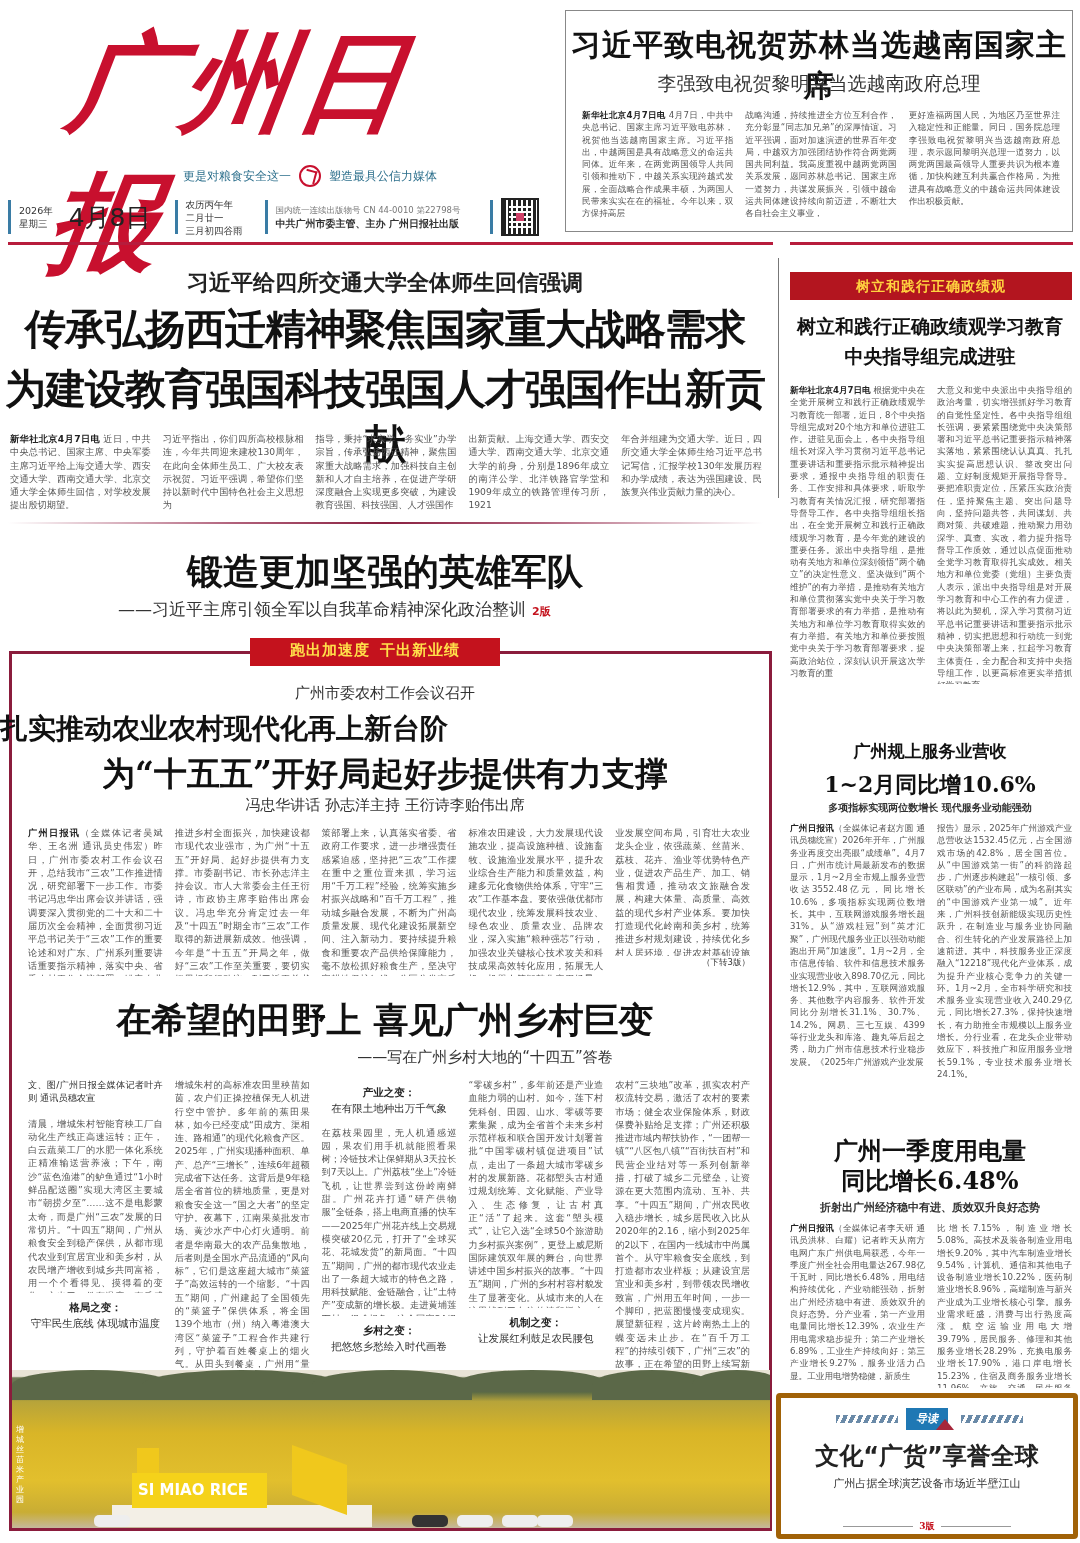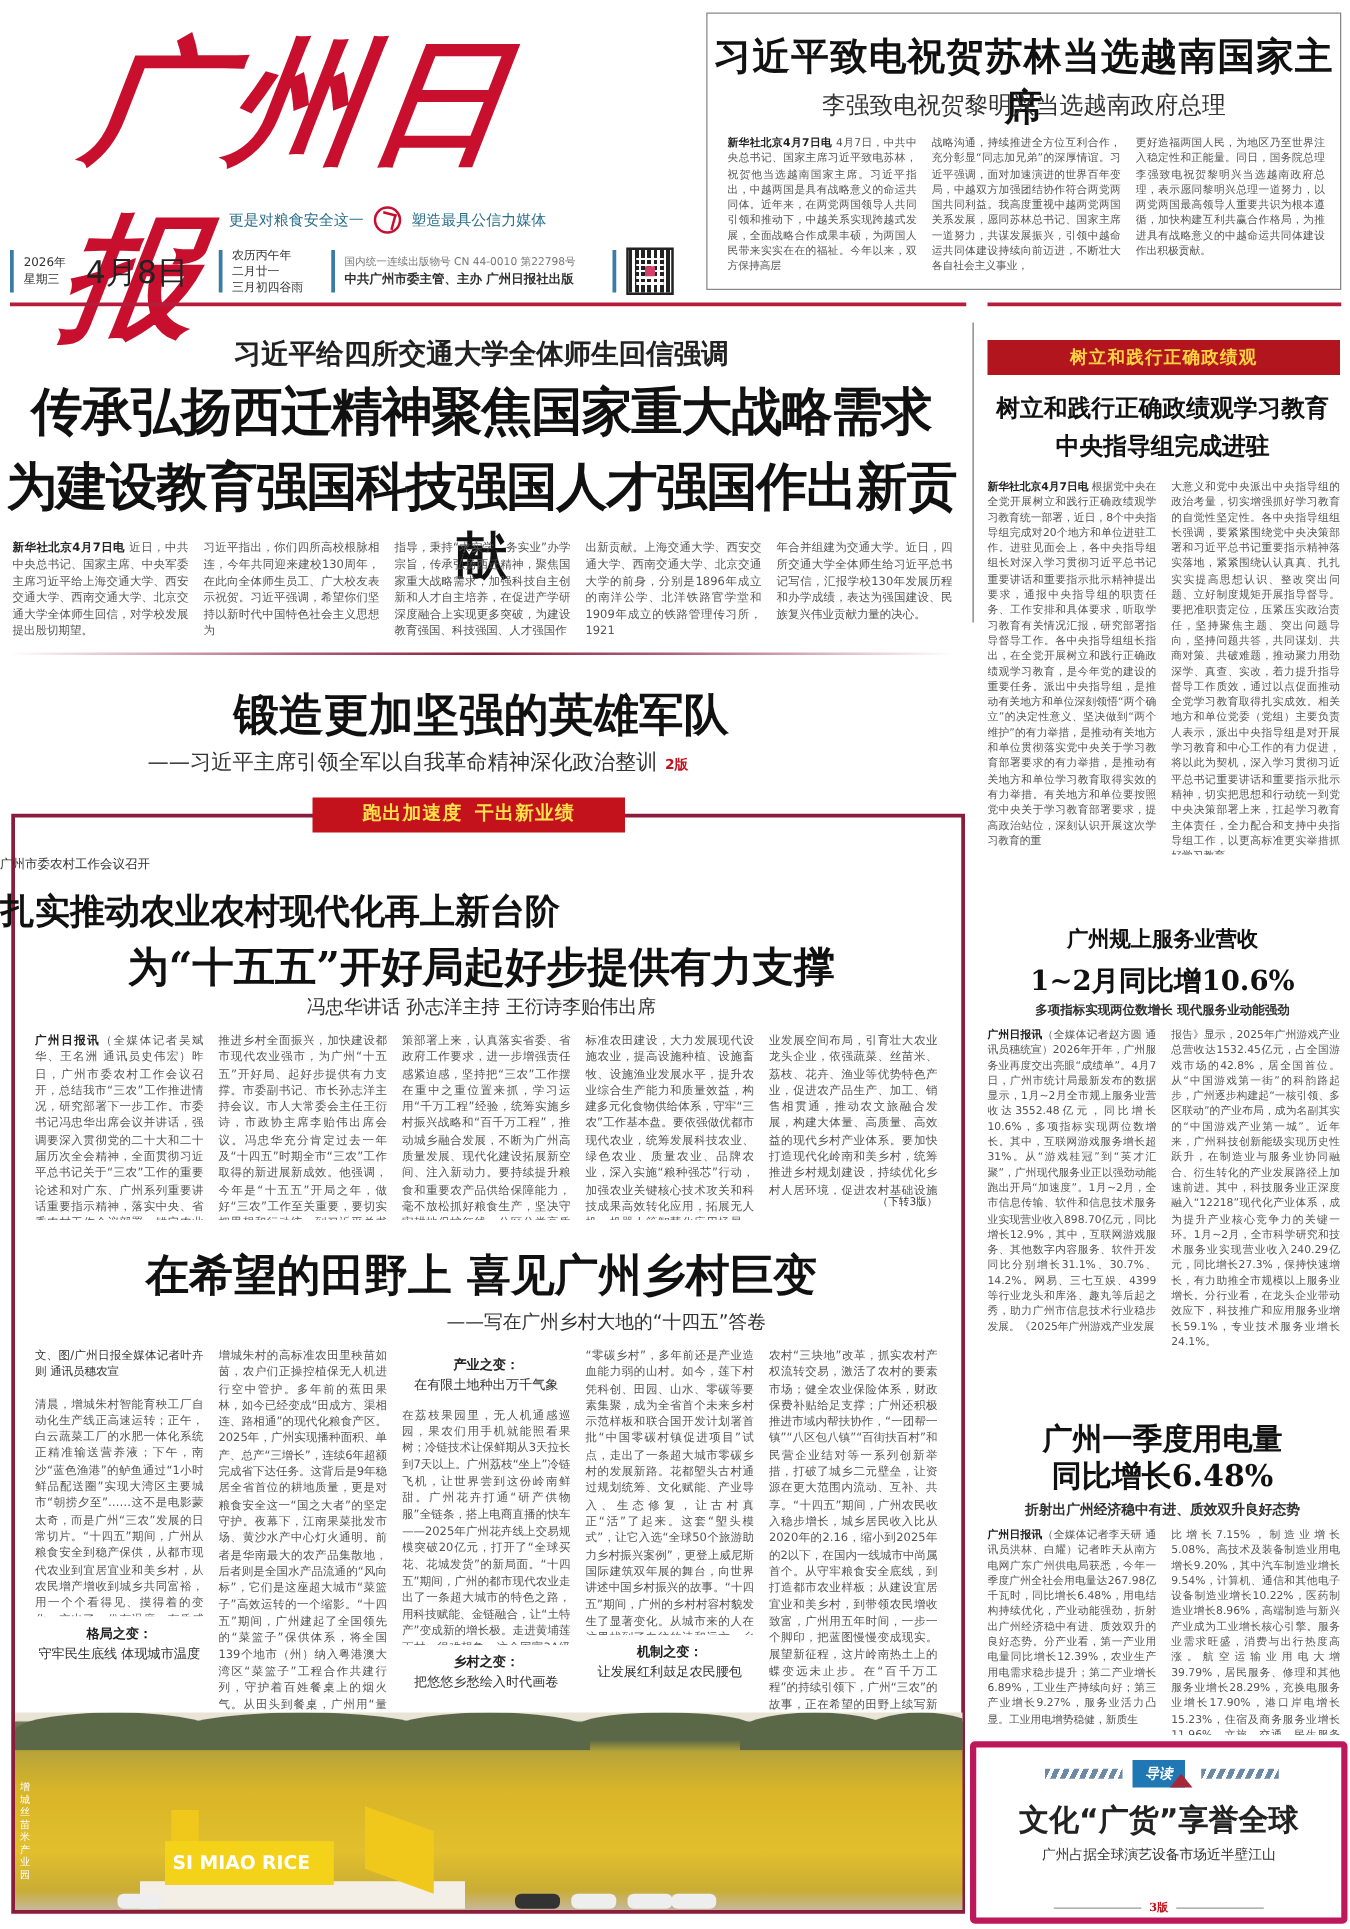--- a/index.html
+++ b/index.html
@@ -42,21 +42,21 @@
 
 
 #army-rule{left:8px;top:522px;width:755px;height:2px;background:linear-gradient(90deg,#fff,#b0607a 30%,#8a2040 50%,#b0607a 70%,#fff)}
 #army-head{left:0;top:548px;width:770px;text-align:center;font-size:36px;font-weight:bold;color:#111}
 #army-sub{left:118px;top:598px;width:600px;font-size:17px;color:#333;font-family:"DejaVu Sans","Liberation Sans",sans-serif}
 #army-page{color:#c4121d;font-size:11px;font-weight:bold;margin-left:6px}
 
 
 #ag-box{left:9px;top:651px;width:763px;height:880px;border:3px solid #8a1c3c;border-bottom-width:3px}
 #ag-banner{left:250px;top:638px;width:250px;height:28px;background:#c4121d;color:#ffe14a;font-weight:bold;font-size:15px;text-align:center;line-height:28px;font-family:Liberation Mono, monospace;letter-spacing:1px}
-#ag-kicker{left:0;top:684px;width:770px;font-size:10px;color:#333;font-family:"DejaVu Sans","Liberation Sans",sans-serif}
+#ag-kicker{left:0;top:684px;width:770px;text-align:center;font-size:15px;color:#333;font-family:"DejaVu Sans","Liberation Sans",sans-serif}
 #ag-head1{left:0;top:710px;width:770px;font-size:28px;font-weight:bold;color:#111}
 #ag-head2{left:0;top:752px;width:770px;text-align:center;font-size:33px;font-weight:bold;color:#111}
 #ag-byline{left:0;top:796px;width:770px;text-align:center;font-size:15px;color:#333;font-family:"DejaVu Sans","Liberation Sans",sans-serif}
 #ag-body{left:28px;top:826px;width:722px;height:150px}
 #ag-cont{text-align:right;font-size:8.5px;color:#333}
 
 #rural-head{left:0;top:997px;width:770px;text-align:center;font-size:35px;font-weight:bold;color:#111}
 #rural-sub{left:0;top:1048px;width:770px;text-align:center;font-size:15px;color:#333;font-family:"DejaVu Sans","Liberation Sans",sans-serif;padding-left:200px}
 #rural-body{left:28px;top:1078px;width:722px;height:290px}
 .subhead{text-align:center;margin:8px 0 10px}
@@ -84,21 +84,21 @@
 #svc-head1{left:780px;top:740px;width:300px;text-align:center;font-size:17px;font-weight:bold;color:#111}
 #svc-head2{left:780px;top:770px;width:300px;text-align:center;font-size:22px;font-weight:bold;color:#111}
 #svc-sub{left:780px;top:801px;width:300px;text-align:center;font-size:10px;font-weight:bold;color:#333;font-family:"DejaVu Sans","Liberation Sans",sans-serif}
 #svc-body{left:790px;top:822px;width:282px;height:286px}
 
 #elec-head1{left:780px;top:1135px;width:300px;text-align:center;font-size:24px;font-weight:bold;color:#111}
 #elec-head2{left:780px;top:1165px;width:300px;text-align:center;font-size:24px;font-weight:bold;color:#111}
 #elec-sub{left:780px;top:1200px;width:300px;text-align:center;font-size:11px;font-weight:bold;color:#333;font-family:"DejaVu Sans","Liberation Sans",sans-serif}
 #elec-body{left:790px;top:1222px;width:282px;height:166px}
 
-#daodu-box{left:776px;top:1393px;width:302px;height:146px;border:5px solid #be185d;border-radius:4px;background:#fff}
+#daodu-box{left:776px;top:1393px;width:302px;height:146px;border:5px solid #a16207;border-radius:4px;background:#fff}
 #daodu-badge{position:absolute;left:125px;top:10px;width:42px;height:22px;background:#1f78b4;color:#fff;font-size:11px;font-weight:bold;text-align:center;line-height:22px;font-style:italic}
 #daodu-badge:after{content:"";position:absolute;right:-6px;bottom:0;border-left:9px solid transparent;border-right:9px solid transparent;border-bottom:11px solid #a6263a}
 .stripes{position:absolute;top:17px;width:62px;height:8px;background:repeating-linear-gradient(115deg,#6a8aa8 0 4px,#fff 4px 7px)}
 #daodu-title{position:absolute;left:0;right:0;top:42px;text-align:center;font-size:24px;font-weight:bold;color:#222;font-family:"DejaVu Sans","Liberation Sans",sans-serif}
 #daodu-sub{position:absolute;left:0;right:0;top:78px;text-align:center;font-size:11px;color:#333;font-family:"DejaVu Sans","Liberation Sans",sans-serif}
 #daodu-page{position:absolute;left:0;right:0;top:122px;text-align:center;font-size:9px;color:#c4121d;font-weight:bold}
 #daodu-page:before,#daodu-page:after{content:"";display:inline-block;width:70px;height:1px;background:#999;vertical-align:middle;margin:0 6px}
 </style>
 </head>
 <body>

